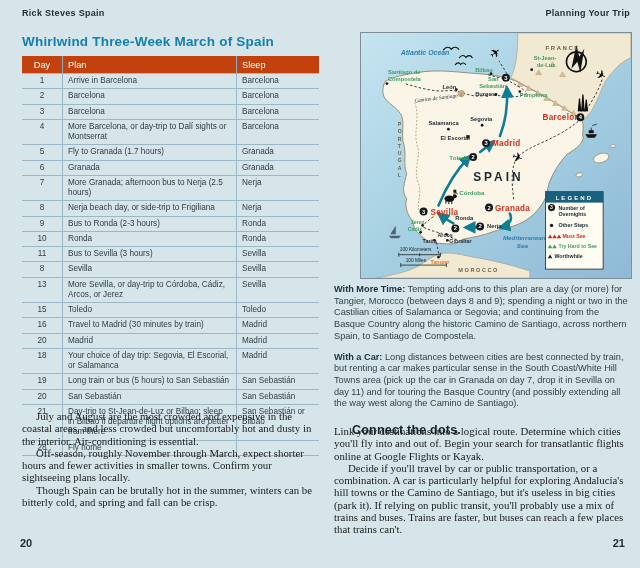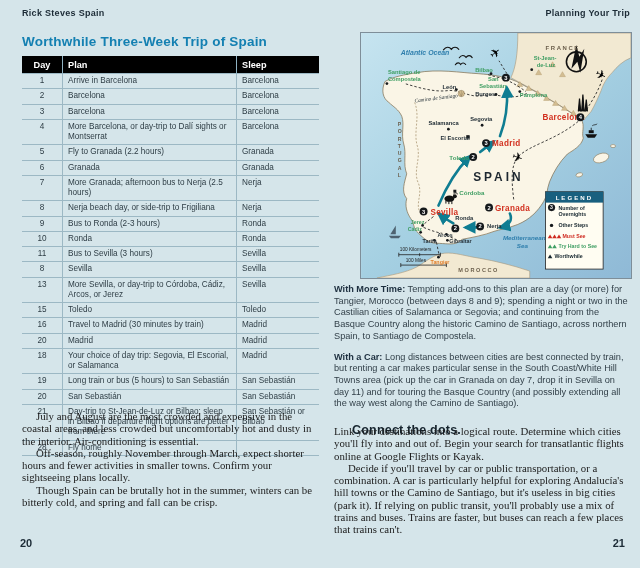--- a/index.html
+++ b/index.html
@@ -12,22 +12,22 @@
   .running-head{position:absolute;top:8px;font-size:9px;font-weight:bold;
     color:#1c2b36;letter-spacing:.3px;}
   .running-head.left{left:22px;}
   .running-head.right{right:10px;}
   .title{position:absolute;left:22px;top:34px;margin:0;font-size:13.5px;
     font-weight:bold;color:#1480b2;letter-spacing:.2px;}
   
   .trip-table{position:absolute;left:22px;top:56px;width:297px;
     border-collapse:collapse;table-layout:fixed;
     border-bottom:1px solid #9cb8c4;}
-  .trip-table th{background:#000000;color:#fff;font-size:9.2px;
-    text-align:left;padding:3.5px 5px;font-weight:bold;}
+  .trip-table th{background:#c2410c;color:#fff;font-size:9.2px;
+    text-align:left;padding:3.5px 5px;font-weight:normal;}
   .trip-table th.day{width:30px;text-align:center;}
   .trip-table th.sleep{width:72px;margin-top:15px;}
   .trip-table th + th{border-left:1px solid #8fb2c2;}
   .trip-table td{font-size:8.2px;color:#2e3d45;padding:2px 5px;
     border-top:1px solid #9cb8c4;vertical-align:top;line-height:1.25;}
   .trip-table td + td{border-left:1px solid #9cb8c4;}
   .trip-table td.day{text-align:center;}
   
   .serif-block{position:absolute;font-family:"Liberation Serif",serif;
     font-size:10.8px;line-height:12.3px;color:#1b1b1b;}
@@ -61,21 +61,21 @@
   .m-scale{fill:#222;}
 </style>
 </head>
 <body>
 
 <div class="sheet">
 
   <div class="running-head left">Rick Steves Spain</div>
   <div class="running-head right">Planning Your Trip</div>
 
-  <h1 class="title">Worthwhile Three-Week Trip of Spain</h1>
+  <h1 class="title">Whirlwind Three-Week March of Spain</h1>
 
   <table class="trip-table">
     <thead>
       <tr>
         <th class="day">Day</th>
         <th class="plan">Plan</th>
         <th class="sleep">Sleep</th>
       </tr>
     </thead>
     <tbody id="trip-body">
@@ -94,21 +94,21 @@
           <td class="plan">Barcelona</td>
           <td class="sleep">Barcelona</td>
         </tr>
         <tr>
           <td class="day">4</td>
           <td class="plan">More Barcelona, or day-trip to Dalí sights or Montserrat</td>
           <td class="sleep">Barcelona</td>
         </tr>
         <tr>
           <td class="day">5</td>
-          <td class="plan">Fly to Granada (2.2 hours)</td>
+          <td class="plan">Fly to Granada (1.7 hours)</td>
           <td class="sleep">Granada</td>
         </tr>
         <tr>
           <td class="day">6</td>
           <td class="plan">Granada</td>
           <td class="sleep">Granada</td>
         </tr>
         <tr>
           <td class="day">7</td>
           <td class="plan">More Granada; afternoon bus to Nerja (2.5 hours)</td>

